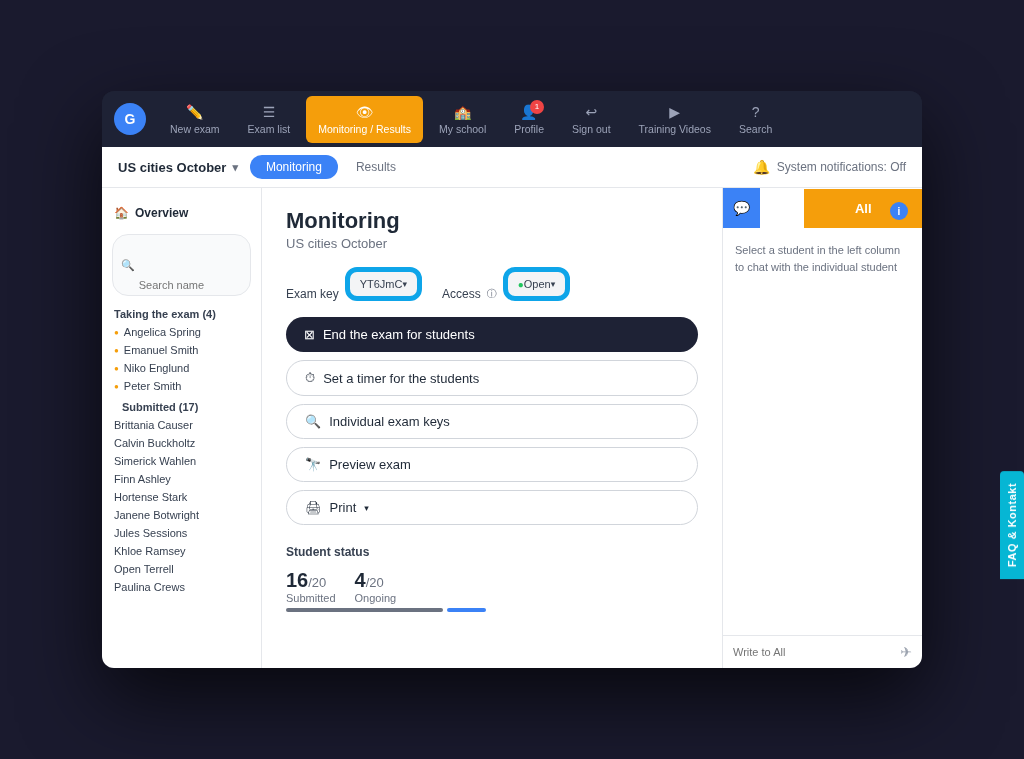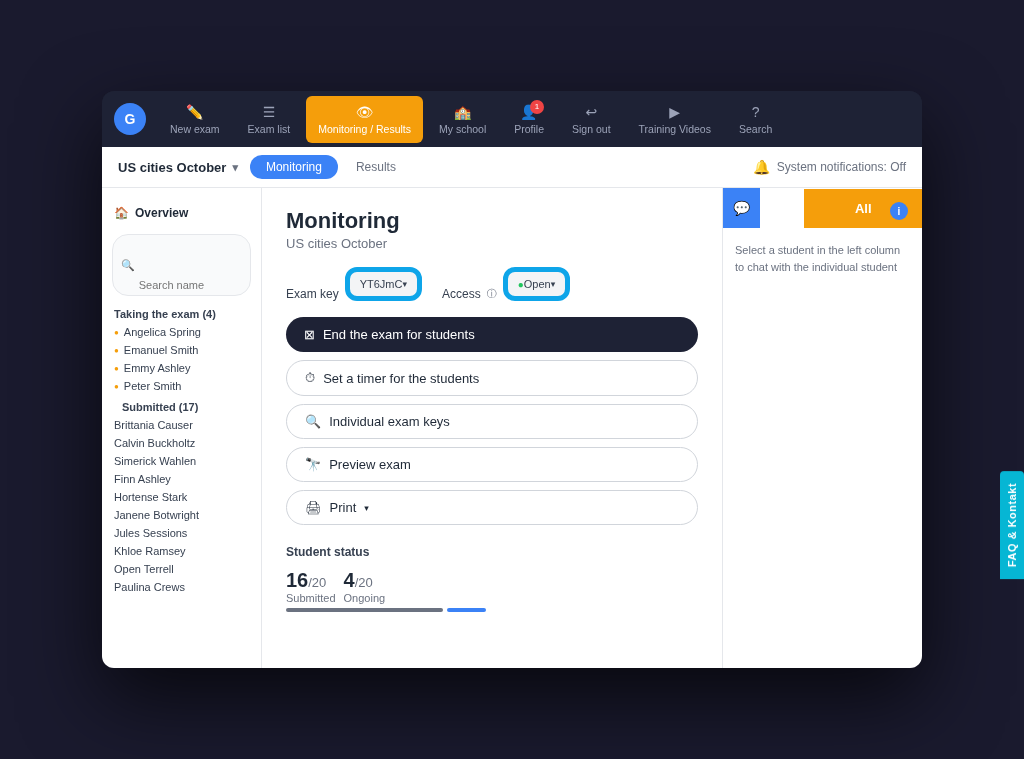--- a/index.html
+++ b/index.html
@@ -292,21 +292,21 @@
 
     .student-status-section { margin-top: 6px; }
     .student-status-title {
       font-size: 12px;
       font-weight: 600;
       color: #374151;
       margin-bottom: 10px;
     }
     .status-numbers {
       display: flex;
-      gap: 8px;
+      gap: 19px;
       margin-bottom: 4px;
     }
     .status-block { }
     .status-num {
       font-size: 20px;
       font-weight: 700;
       color: #1f2937;
     }
     .status-num .denom {
       font-size: 13px;
@@ -520,21 +520,21 @@
         <div class="sidebar-student">
             <span class="dot-orange">●</span>
             <span>Angelica Spring</span>
           </div>
         <div class="sidebar-student">
             <span class="dot-orange">●</span>
             <span>Emanuel Smith</span>
           </div>
         <div class="sidebar-student">
             <span class="dot-orange">●</span>
-            <span>Emmy Ashley</span>
+            <span>Niko Englund</span>
           </div>
         <div class="sidebar-student">
             <span class="dot-orange">●</span>
             <span>Peter Smith</span>
           </div>
 
         <div class="sidebar-section-submitted">Submitted (17)</div>
         <div class="sidebar-student">
             <span>Brittania Causer</span>
           </div>
@@ -640,20 +640,26 @@
             </div>
           </div>
         </div>
 
         <div class="right-panel">
           <div class="chat-header">
             <div class="chat-tab-icon">💬</div>
             <div class="chat-tab-all">All</div>
           </div>
           <div class="chat-body">Select a student in the left column to chat with the individual student</div>
+          <div class="chat-input-area">
+            <input class="chat-input" type="text" placeholder="Write to All" style="">
+            <button class="send-btn">
+              <span>✈</span>
+            </button>
+          </div>
         </div>
       </div>
 
     </div>
   </div>
 </div>
 
 <div class="faq-btn">FAQ &amp; Kontakt</div>
 
 </body></html>

